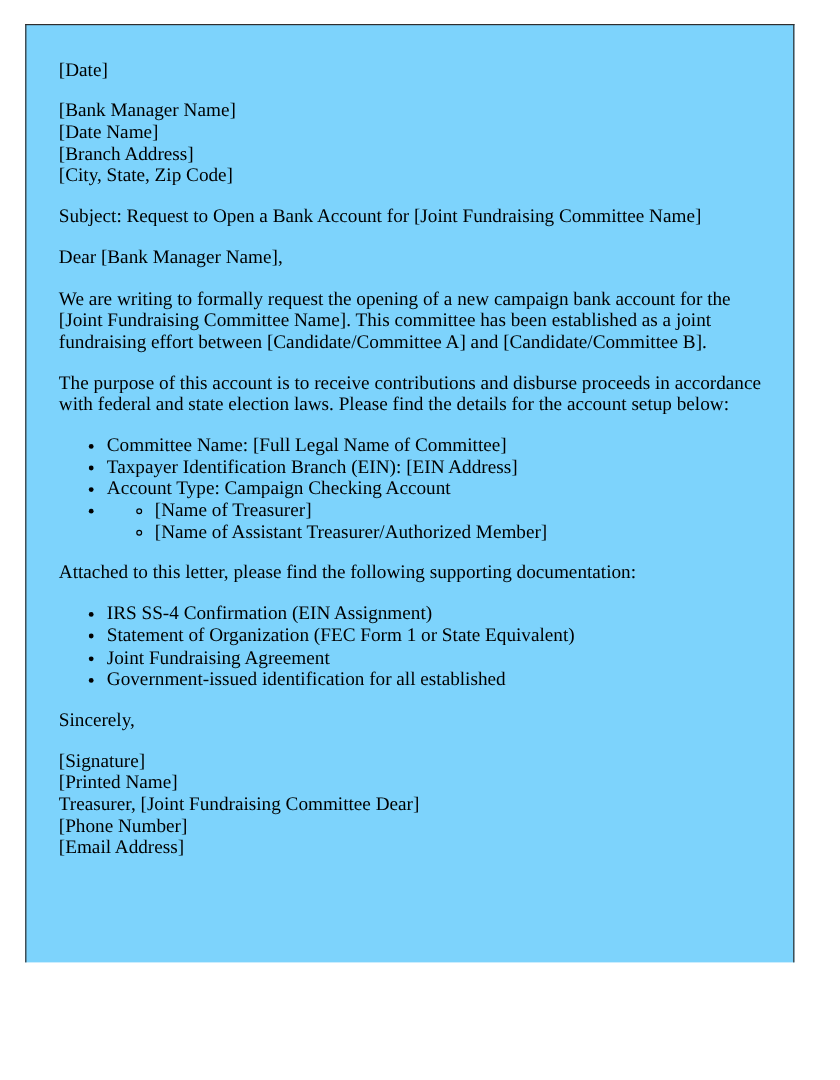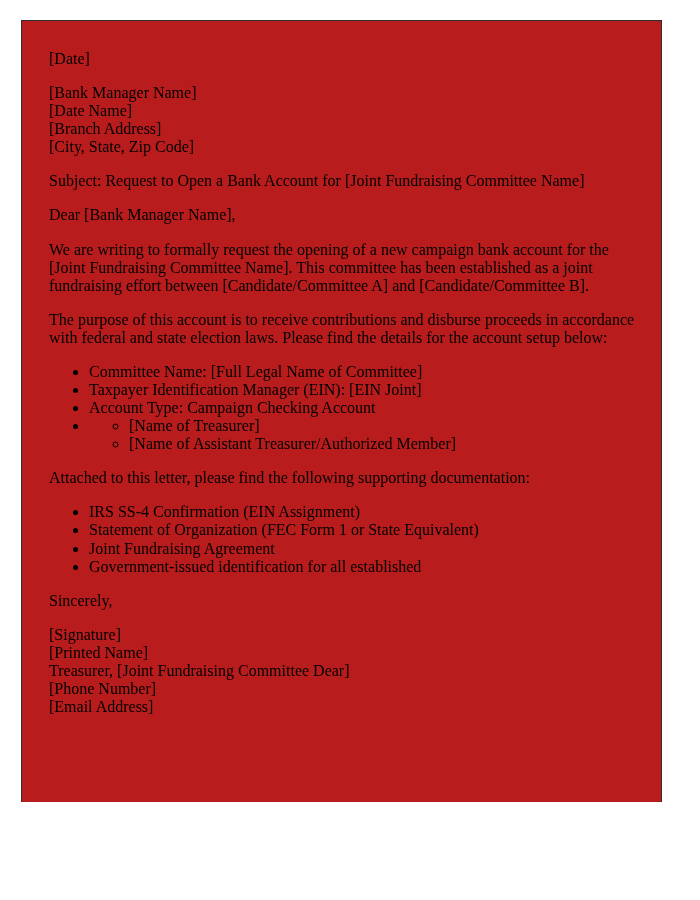--- a/index.html
+++ b/index.html
@@ -19,21 +19,21 @@
     .letter-page {
       position: absolute;
       left: 21px;
       top: 20px;
       width: 641px;
       height: 782px;
       box-sizing: border-box;
       border: 1.5px solid #2e2e2e;
       border-bottom: none;
       padding: 13px 25px 0 27px;
-      background: #b91c1c;
+      background: #7dd3fc;
     }
     .letter-page p {
       margin: 16px 0;
       line-height: 1.13;
     }
     .letter-page ul {
       margin: 16px 0;
       padding-left: 40px;
       list-style-type: disc;
       line-height: 1.13;
@@ -53,21 +53,21 @@
 
 <div class="letter-page">
     <p><span>[Date]</span></p>
     <p><span>[Bank Manager Name]</span><br><span>[Date Name]</span><br><span>[Branch Address]</span><br><span>[City, State, Zip Code]</span></p>
     <p><b>Subject: Request to Open a Bank Account for [Joint Fundraising Committee Name]</b></p>
     <p><span>Dear [Bank Manager Name],</span></p>
     <p><span>We are writing to formally request the opening of a new campaign bank account for the </span><b>[Joint Fundraising Committee Name]</b><span>. This committee has been established as a joint fundraising effort between </span><b>[Candidate/Committee A]</b><span> and </span><b>[Candidate/Committee B]</b><span>.</span></p>
     <p><span>The purpose of this account is to receive contributions and disburse proceeds in accordance with federal and state election laws. Please find the details for the account setup below:</span></p>
     <ul>
       <li><b>Committee Name:</b><span> [Full Legal Name of Committee]</span></li>
-      <li><b>Taxpayer Identification Manager (EIN):</b><span> [EIN Joint]</span></li>
+      <li><b>Taxpayer Identification Branch (EIN):</b><span> [EIN Address]</span></li>
       <li><b>Account Type:</b><span> Campaign Checking Account</span></li>
       <li><ul>
           <li><span>[Name of Treasurer]</span></li>
           <li><span>[Name of Assistant Treasurer/Authorized Member]</span></li>
         </ul></li>
     </ul>
     <p><span>Attached to this letter, please find the following supporting documentation:</span></p>
     <ul>
       <li><span>IRS SS-4 Confirmation (EIN Assignment)</span></li>
       <li><span>Statement of Organization (FEC Form 1 or State Equivalent)</span></li>

